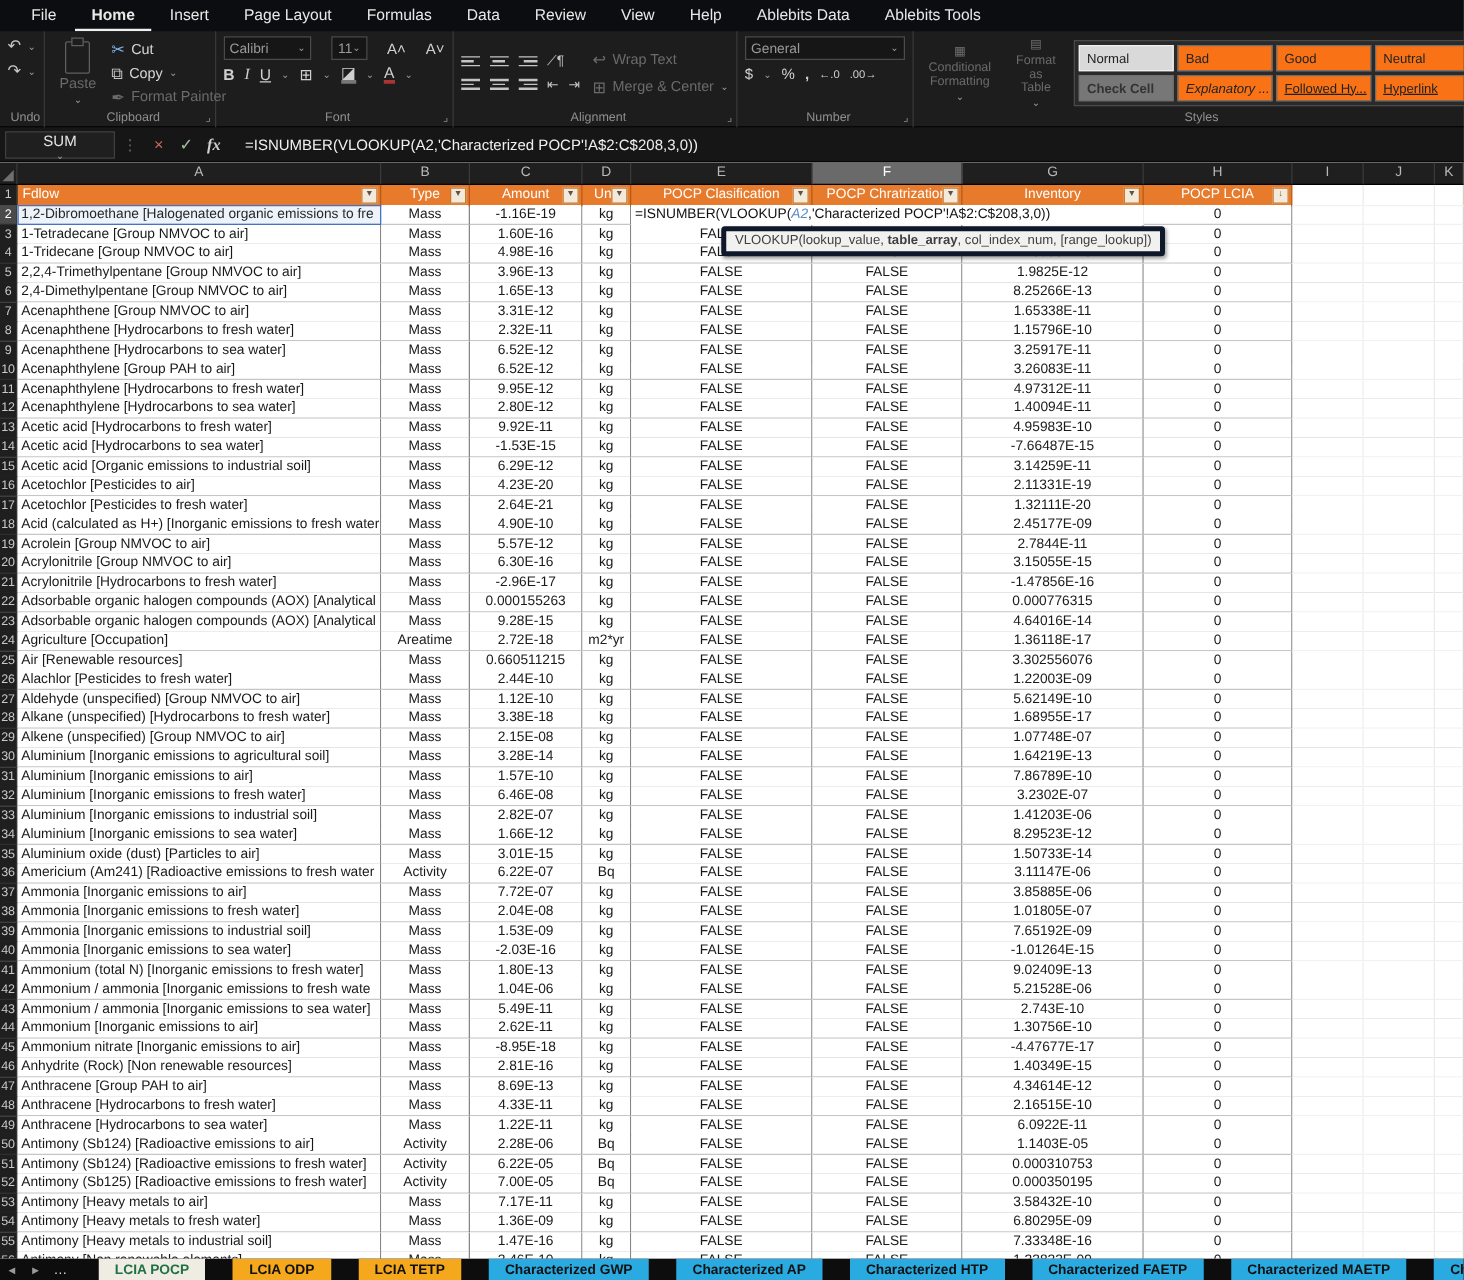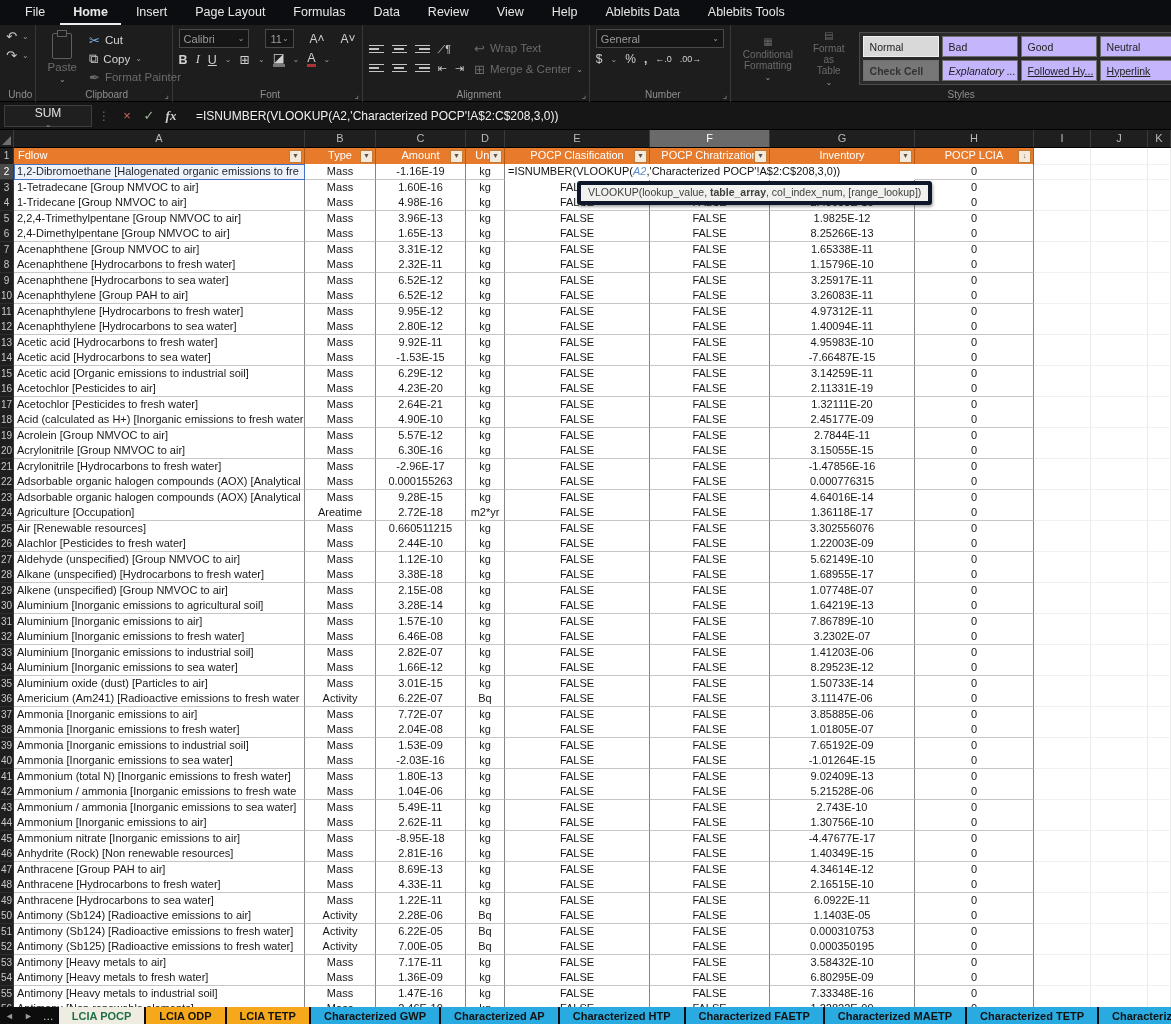--- a/index.html
+++ b/index.html
@@ -34,21 +34,21 @@
   .fmtrow{display:flex;gap:8px;align-items:center;color:#d0d0d0;font-size:12.5px;}
   .fmtrow .b{font-weight:bold;}.fmtrow .i{font-style:italic;font-family:"Liberation Serif",serif;}
   .fmtrow .u{text-decoration:underline;}
   .bars{width:15px;display:inline-block;}
   .bars i{display:block;height:1.5px;background:#c4c4c4;margin:2px 0;}
   .bars.l i:nth-child(2){width:70%;} .bars.c i:nth-child(2){width:70%;margin-left:15%;}
   .bars.r i:nth-child(2){width:70%;margin-left:30%;}
   .styles-gallery{display:grid;grid-template-columns:repeat(4,76px);grid-auto-rows:21px;gap:3px;
                   background:#2a2a2a;border:1px solid #4a4a4a;padding:3px;}
   .style-chip{font-size:10.5px;display:flex;align-items:center;padding:0 6px;color:#222;
-              background:#c4b5fd;border:1px solid #6f6f6f;overflow:hidden;white-space:nowrap;}
+              background:#f97316;border:1px solid #6f6f6f;overflow:hidden;white-space:nowrap;}
   .style-chip.normal{background:#d9d9d9;border:1px solid #f0f0f0;}
   .style-chip.check{background:#777;color:#333;font-weight:bold;}
   .style-chip.italic{font-style:italic;}
   .style-chip.underline{text-decoration:underline;}
   
   #formulabar{position:absolute;left:0;top:102px;width:1171px;height:28px;background:#161616;
               border-bottom:1px solid #000;display:flex;align-items:center;box-sizing:border-box;}
   #namebox{width:88px;height:22px;margin-left:4px;background:#1f1f1f;border:1px solid #3f3f3f;
            color:#e4e4e4;font-size:12px;display:flex;align-items:center;justify-content:space-between;
            padding:0 7px;box-sizing:border-box;flex-direction:column;}
@@ -94,21 +94,21 @@
   #a2-ref{position:absolute;left:14px;top:16px;width:291px;height:15.5px;box-sizing:border-box;
           border:1px solid #4472c4;background:rgba(91,139,201,0.10);pointer-events:none;}
   #vlookup-tooltip{position:absolute;left:577px;top:32.5px;height:16px;background:#f1f1ef;
                    border:4px solid #0f172a;border-radius:3px;box-shadow:1px 2px 3px rgba(0,0,0,0.35);
                    font-size:10.5px;line-height:14px;color:#3f3f3f;padding:0 7px;white-space:nowrap;}
   
   #tabbar{position:absolute;left:0;top:1007px;width:1171px;height:17px;background:#0d0d0d;
           display:flex;align-items:stretch;overflow:hidden;}
   .tab-nav{color:#9a9a9a;font-size:9px;display:flex;align-items:center;padding:0 5px;}
   .sheet-tab{display:flex;align-items:center;padding:0 13px;font-size:11px;font-weight:bold;
-             color:#111;margin-right:2px;white-space:nowrap;}
+             color:#111;margin-right:2px;white-space:nowrap;margin-left:20px;}
   .sheet-tab.orange{background:#f6a81c;}
   .sheet-tab.cyan{background:#29abe2;}
   .sheet-tab.active{background:#efece3;color:#1f7145;}
 </style>
 </head>
 <body>
 
 <div id="menubar">
     <div class="menu-item">File</div>
     <div class="menu-item active">Home</div>

